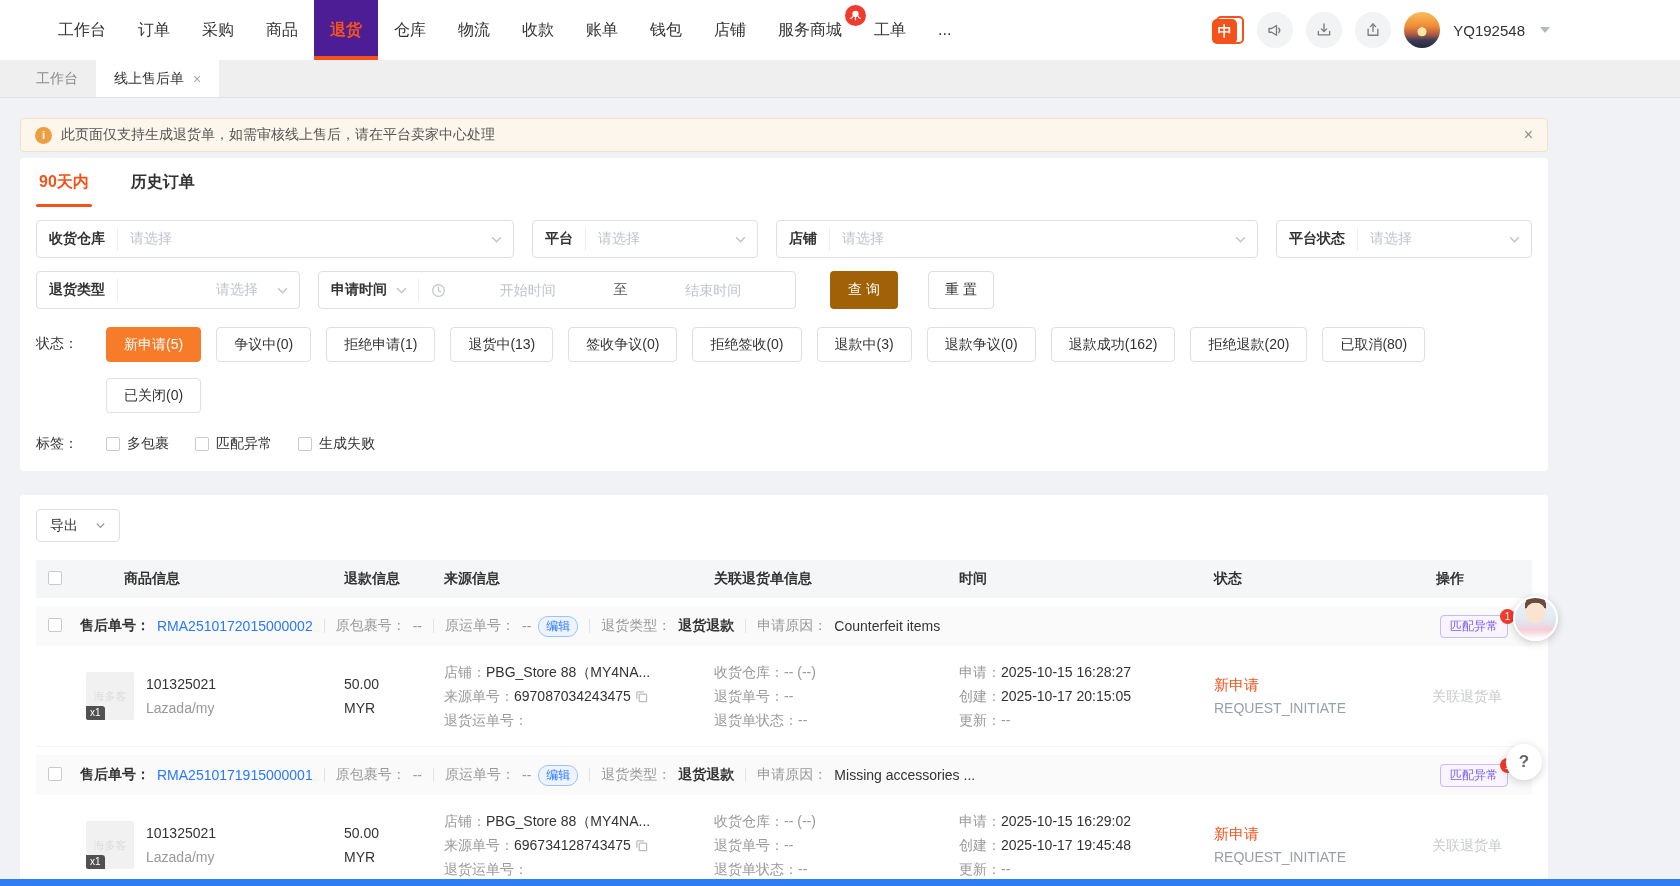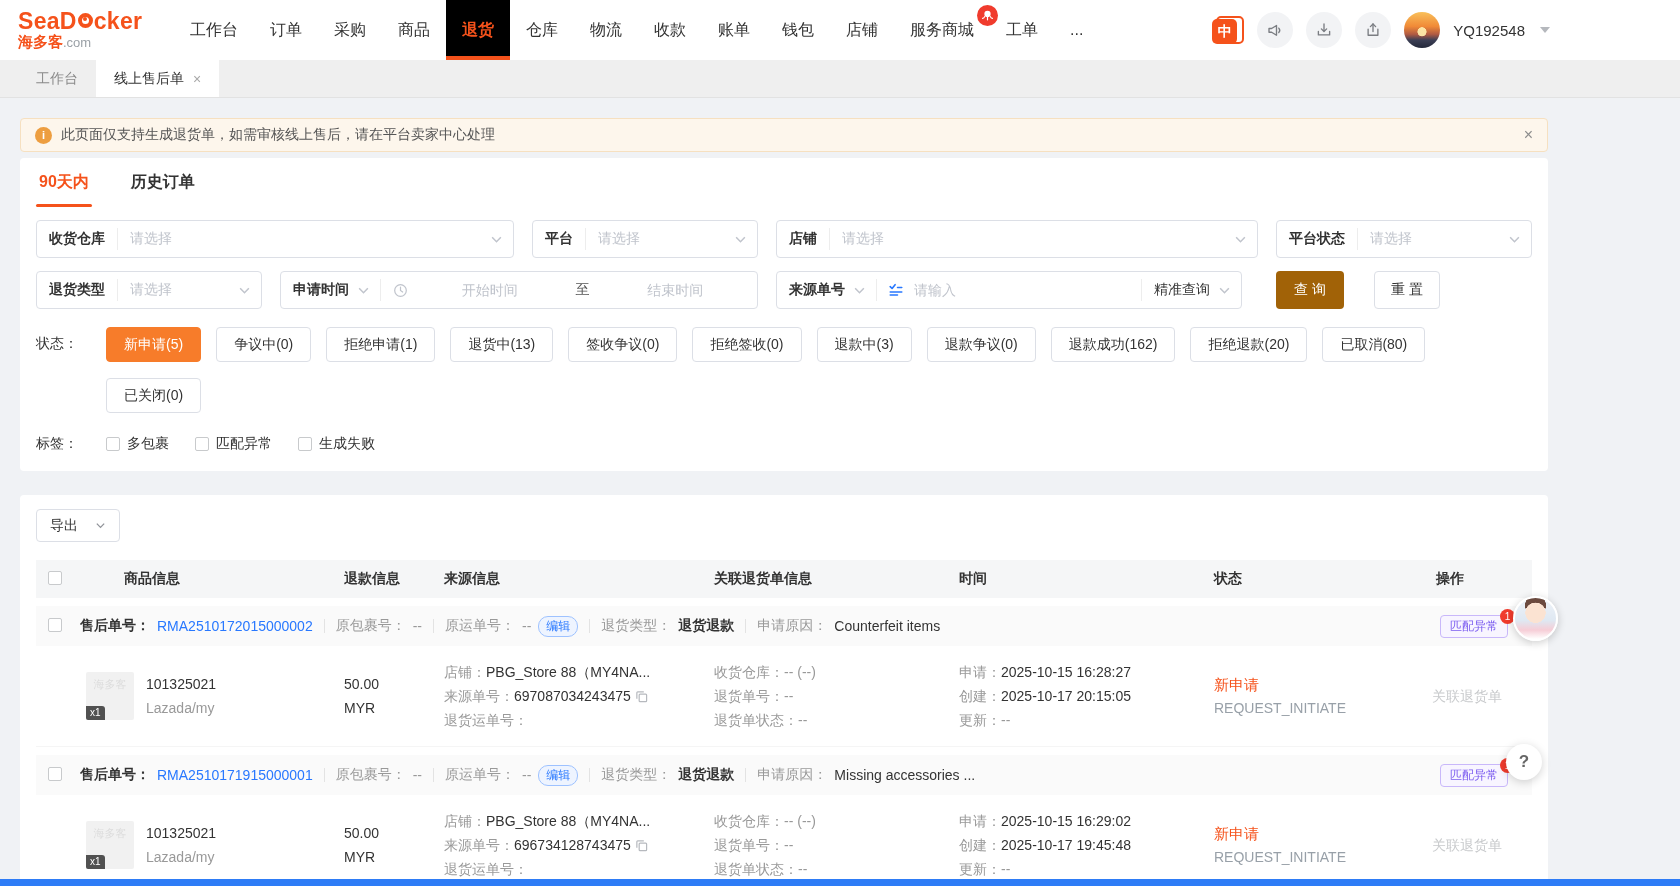--- a/index.html
+++ b/index.html
@@ -13,21 +13,21 @@
   .header { height: 60px; background: #fff; display: flex; align-items: stretch; padding: 0 130px 0 18px; position: relative; z-index: 6; }
   .logo { display: flex; flex-direction: column; justify-content: center; min-width: 132px; cursor: pointer; }
   .logo-l1 { font-size: 23px; font-weight: bold; color: #f5521b; letter-spacing: .3px; line-height: 24px; display:flex; align-items:center; }
   .logo-o { display: inline-block; width: 15px; height: 15px; border-radius: 50%; border: 4px solid #f5521b; background: #fff; margin: 0 1px; position: relative; }
   .logo-o::after { content:""; position:absolute; width:4px; height:4px; border-radius:50%; background:#f5521b; left:1.5px; top:0px; }
   .logo-l2 { font-size: 15px; line-height: 18px; }
   .logo-l2 .cn { color: #f5521b; font-weight: bold; }
   .logo-l2 .suffix { color: #9aa0a6; font-size: 13px; }
   .nav { display: flex; align-items: stretch; margin-left: 24px; }
   .nav-item { padding: 0 16px; display: flex; align-items: center; font-size: 16px; color: #333; cursor: pointer; position: relative; white-space: nowrap; }
-  .nav-item.active { color: #f5521b; background: #000000; font-weight: bold; }
+  .nav-item.active { color: #f5521b; background: #4c1d95; font-weight: bold; }
   .nav-item.active::after { content: ""; position: absolute; left: 0; right: 0; bottom: 0; height: 4px; background: #f5521b; }
   .nav-badge { position: absolute; top: 5px; right: -8px; width: 21px; height: 21px; border-radius: 50%; background: #f03b2d; display: flex; align-items: center; justify-content: center; }
   .header-right { margin-left: auto; display: flex; align-items: center; gap: 13px; }
   .lang-icon { position: relative; width: 32px; height: 28px; cursor: pointer; }
   .lang-icon::before { content:""; position:absolute; right:0; top:0; width:24px; height:24px; border:2px solid #f5521b; border-radius:5px; background:#fff; }
   .lang-main { position: absolute; left: 0; bottom: 0; width: 25px; height: 25px; background: #f5521b; border-radius: 5px; color: #fff; font-size: 14px; font-weight: bold; display: flex; align-items: center; justify-content: center; }
   .circle-btn { width: 36px; height: 36px; border-radius: 50%; background: #f2f3f5; display: flex; align-items: center; justify-content: center; cursor: pointer; }
   .avatar { width: 36px; height: 36px; border-radius: 50%; cursor: pointer;
     background:
       radial-gradient(circle at 50% 55%, rgba(255,235,170,.95) 0 16%, rgba(255,235,170,0) 18%),
@@ -57,21 +57,21 @@
 
   .filter-row { display: flex; gap: 18px; margin-top: 13px; }
   .fbox { border: 1px solid #dcdfe6; border-radius: 4px; height: 38px; display: flex; align-items: center; background: #fff; overflow: hidden; }
   .flabel { font-weight: bold; padding: 0 12px; white-space: nowrap; color: #333; }
   .fdiv { width: 1px; height: 22px; background: #ededed; flex: none; }
   .fph { color: #c0c4cc; padding: 0 12px; flex: 1; white-space: nowrap; overflow: hidden; }
   .fchev { margin: 0 10px 0 6px; flex: none; display: flex; }
   .fbox input { border: none; outline: none; flex: 1; min-width: 0; font-size: 14px; font-family: inherit; color: #333; padding: 0 10px; background: transparent; }
   .fbox input::placeholder { color: #c0c4cc; }
   .w-warehouse { width: 478px; } .w-platform { width: 226px; } .w-store { width: 482px; } .w-pstatus { flex: 1; }
-  .w-rtype { width: 226px; } .w-atime { width: 478px; } .w-source { width: 466px; }
+  .w-rtype { width: 264px; text-align: right; } .w-atime { width: 478px; } .w-source { width: 466px; }
   .to-label { color: #555; padding: 0 4px; flex: none; }
   .btn { height: 38px; border-radius: 4px; display: flex; align-items: center; justify-content: center; cursor: pointer; font-size: 14px; white-space: nowrap; }
   .btn-search { width: 68px; background: #a16207; color: #fff; margin-left: 16px; }
   .btn-reset { width: 66px; background: #fff; border: 1px solid #dcdfe6; color: #333; margin-left: 12px; }
 
   .status-row { display: flex; margin-top: 18px; }
   .f-rowlabel { width: 70px; flex: none; padding-top: 8px; color: #333; }
   .chips-lines { flex: 1; }
   .chips { display: flex; gap: 15px; }
   .chips + .chips { margin-top: 16px; }
@@ -105,21 +105,21 @@
   .val-strong { color: #333; font-weight: bold; }
   .link { color: #2878ff; text-decoration: none; cursor: pointer; }
   .vdiv { width: 1px; height: 14px; background: #e3e3e3; margin: 0 4px; flex: none; }
   .edit-tag { color: #2878ff; background: #eef4ff; border: 1px solid #9ec2ff; border-radius: 10px; font-size: 12px; padding: 1px 7px; cursor: pointer; flex: none; }
   .abn-badge { position: relative; color: #7b5cf0; border: 1px solid #c9b8fa; background: #f8f5ff; border-radius: 4px; font-size: 12px; height: 23px; padding: 0 9px; display: flex; align-items: center; flex: none; margin-right: 14px; cursor: pointer; }
   .abn-dot { position: absolute; top: -7px; right: -8px; min-width: 15px; height: 15px; border-radius: 8px; background: #f03b2d; color: #fff; font-size: 10px; font-style: normal; display: flex; align-items: center; justify-content: center; padding: 0 3px; }
 
   .trow { padding: 14px 0; align-items: center; border-bottom: 1px solid #f5f5f5; }
   .cell { padding-left: 12px; line-height: 24px; white-space: nowrap; overflow: hidden; }
   .cell-prod { display: flex; align-items: center; gap: 12px; padding-left: 6px; }
-  .thumb { width: 48px; height: 48px; background: #f1f1f1; border-radius: 2px; position: relative; flex: none; display: flex; justify-content: center; }
+  .thumb { width: 48px; height: 48px; background: #f1f1f1; border-radius: 2px; position: relative; flex: none; display: flex; align-items: center; justify-content: center; }
   .thumb .wm { color: #dcdcdc; font-size: 11px; }
   .thumb .qty { position: absolute; left: 0; bottom: 0; background: rgba(20,20,20,.72); color: #fff; font-size: 10px; line-height: 14px; padding: 0 4px; border-radius: 0 3px 0 2px; }
   .cell-action { padding-left: 40px; color: #c8cacc; cursor: pointer; }
   .st-main { color: #f5521b; font-size: 15px; line-height: 24px; }
   .st-sub { color: #98a0a8; line-height: 22px; }
   .copy-icon { display: inline-flex; vertical-align: -2px; margin-left: 4px; cursor: pointer; }
 
   
   .float-avatar { position: fixed; top: 596px; right: 122px; width: 45px; height: 45px; border-radius: 50%; border: 2px solid #fff; box-shadow: 0 2px 8px rgba(0,0,0,.2); cursor: pointer; z-index: 20;
     background:
@@ -127,28 +127,20 @@
       radial-gradient(circle at 50% 18%, #6b4a3f 0 26%, rgba(0,0,0,0) 27%),
       linear-gradient(180deg, #eef3f8 0%, #dfe8f2 55%, #f6cdd6 78%, #fff 100%);
   }
   .float-help { position: fixed; top: 744px; right: 138px; width: 36px; height: 36px; border-radius: 50%; background: #fff; box-shadow: 0 2px 10px rgba(0,0,0,.18); display: flex; align-items: center; justify-content: center; color: #666; font-size: 17px; font-weight: bold; cursor: pointer; z-index: 20; }
   .hscrollbar { position: fixed; left: 0; right: 0; bottom: 0; height: 7px; background: #2e7cf6; z-index: 30; cursor: grab; }
 </style>
 </head>
 <body>
 
 <div class="header">
-  <div class="logo">
-    <div class="logo-l1">
-        <span>SeaD</span>
-        <span class="logo-o"></span>
-        <span>cker</span>
-      </div>
-    <div class="logo-l2"><span class="cn">海多客</span><span class="suffix">.com</span></div>
-  </div>
   <nav class="nav">
     <div class="nav-item">工作台</div>
     <div class="nav-item">订单</div>
     <div class="nav-item">采购</div>
     <div class="nav-item">商品</div>
     <div class="nav-item active">退货</div>
     <div class="nav-item">仓库</div>
     <div class="nav-item">物流</div>
     <div class="nav-item">收款</div>
     <div class="nav-item">账单</div>
@@ -285,43 +277,20 @@
         <span style="margin-left:12px; display:flex;">
           <svg width="15" height="15" viewBox="0 0 16 16" fill="none">
               <circle cx="8" cy="8" r="6.2" stroke="#c0c4cc" stroke-width="1.3"></circle>
               <path d="M8 4.5V8l2.3 1.6" stroke="#c0c4cc" stroke-width="1.3" stroke-linecap="round"></path>
             </svg>
         </span>
         <input style="text-align: center;" placeholder="开始时间">
         <span class="to-label">至</span>
         <input style="text-align: center;" placeholder="结束时间">
       </div>
-      <div class="fbox w-source">
-        <span class="flabel">来源单号</span>
-        <span class="fchev" style="margin-left:-4px;">
-            <svg width="13" height="13" viewBox="0 0 12 12" fill="none">
-              <path d="M2 4l4 4 4-4" stroke="#c0c4cc" stroke-width="1.4"></path>
-            </svg>
-          </span>
-        <span class="fdiv"></span>
-        <span style="margin-left:11px; display:flex;">
-          <svg width="16" height="16" viewBox="0 0 16 16" fill="none">
-              <path d="M2.2 4.6l1.9 1.9 3-3.8" stroke="#2878ff" stroke-width="1.6" stroke-linecap="round" stroke-linejoin="round"></path>
-              <path d="M9.5 5.5h4.3M2.2 10h11.6M2.2 13h7.3" stroke="#2878ff" stroke-width="1.5" stroke-linecap="round"></path>
-            </svg>
-        </span>
-        <input placeholder="请输入" style="">
-        <span class="fdiv"></span>
-        <span style="padding:0 2px 0 12px; color:#333; white-space:nowrap;">精准查询</span>
-        <span class="fchev">
-            <svg width="13" height="13" viewBox="0 0 12 12" fill="none">
-              <path d="M2 4l4 4 4-4" stroke="#c0c4cc" stroke-width="1.4"></path>
-            </svg>
-          </span>
-      </div>
       <div class="btn btn-search">查 询</div>
       <div class="btn btn-reset">重 置</div>
     </div>
 
     <div class="status-row">
       <div class="f-rowlabel">状态：</div>
       <div class="chips-lines">
         <div class="chips">
           <div class="chip active">新申请(5)</div>
           <div class="chip">争议中(0)</div>

